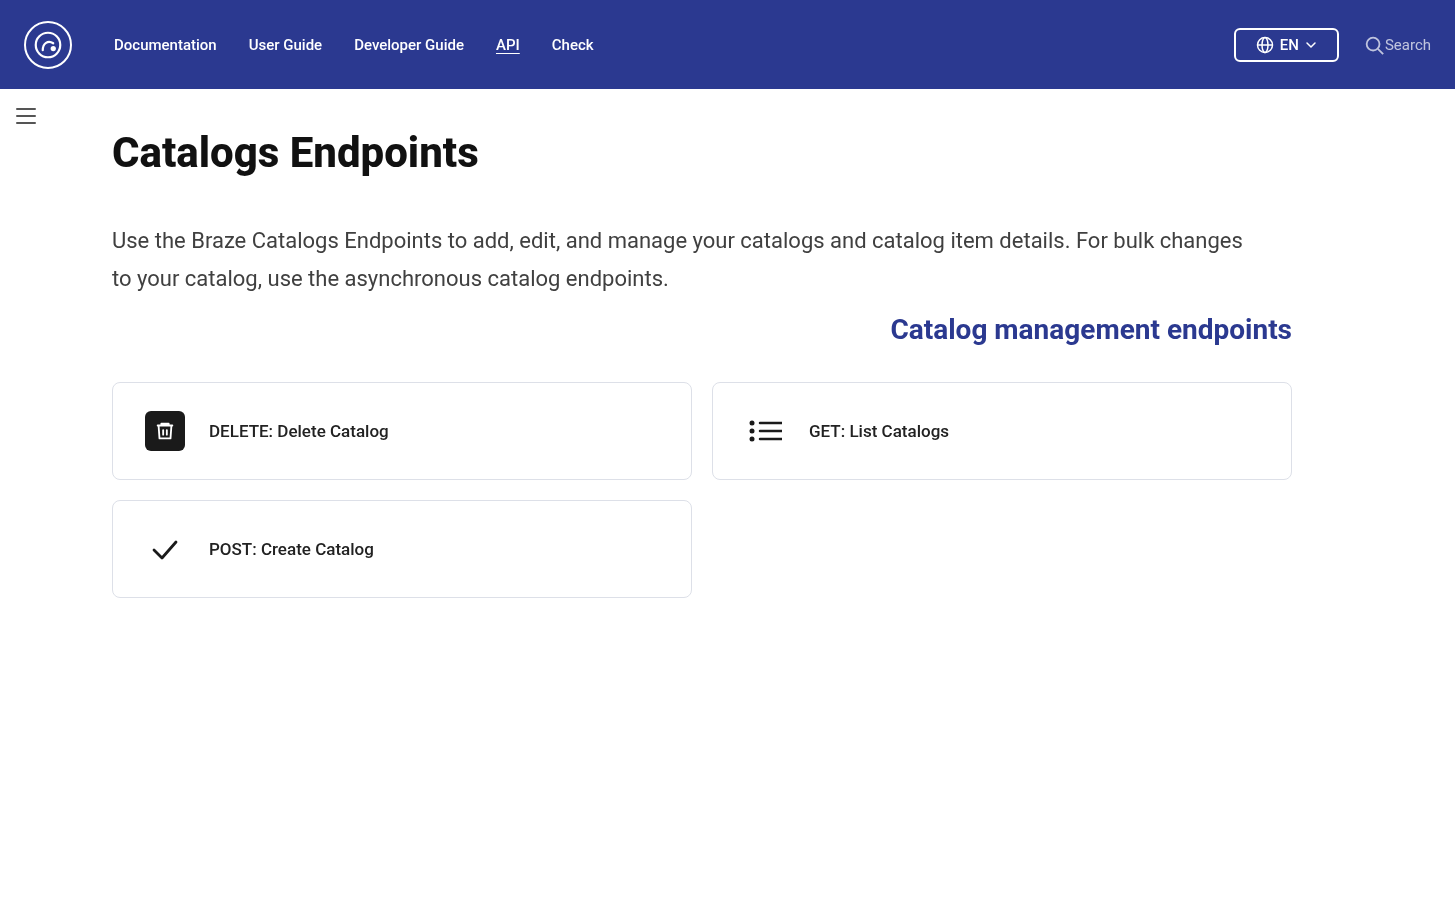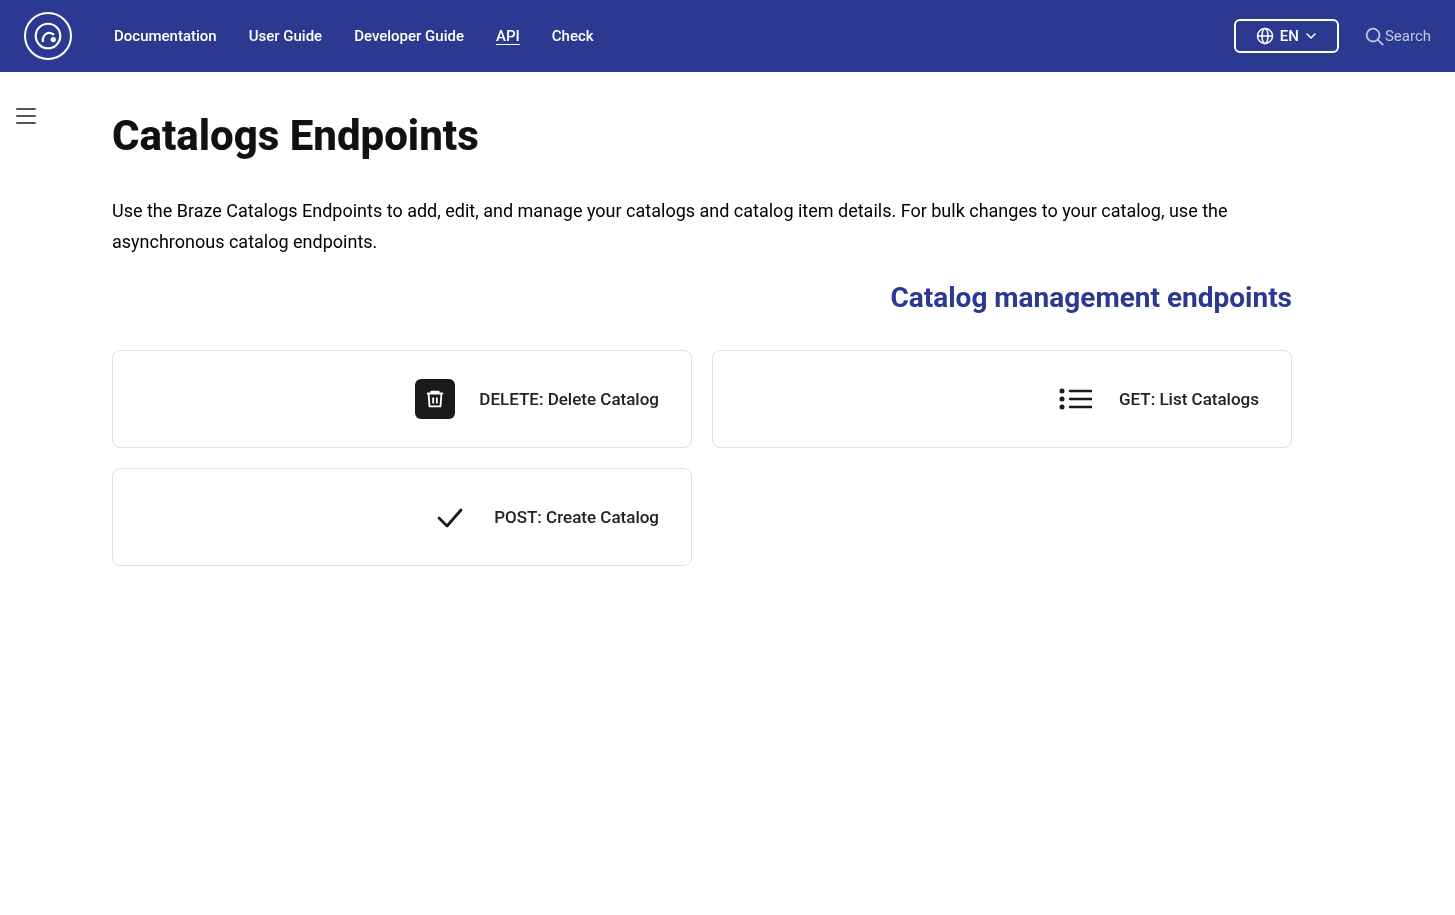--- a/index.html
+++ b/index.html
@@ -6,21 +6,21 @@
 
     body {
       font-family: -apple-system, BlinkMacSystemFont, 'Segoe UI', Roboto, Helvetica, Arial, sans-serif;
       background: #fff;
       color: #1a1a1a;
     }
 
     
     .navbar {
       background: #2b3990;
-      height: 72px;
+      height: 89px;
       display: flex;
       align-items: center;
       padding: 0 24px;
       gap: 0;
     }
 
     .nav-logo {
       width: 48px;
       height: 48px;
       border-radius: 50%;
@@ -121,29 +121,29 @@
       margin-left: 52px;
       padding: 40px 60px 60px 60px;
       max-width: 1300px;
       flex: 1;
     }
 
     .page-title {
       font-size: 42px;
       font-weight: 800;
       color: #111;
-      margin-bottom: 36px;
+      margin-bottom: 45px;
       line-height: 1.15;
     }
 
     .intro-text {
-      font-size: 18px;
+      font-size: 22px;
       line-height: 1.7;
-      color: #000000;
-      margin-bottom: 24px;
+      color: #404040;
+      margin-bottom: 16px;
       max-width: 1150px;
     }
 
     .guide-text {
       font-size: 17px;
       line-height: 1.7;
       color: #333;
       margin-bottom: 48px;
       max-width: 1150px;
     }
@@ -174,21 +174,20 @@
     .card {
       border: 1.5px solid #dde0e8;
       border-radius: 8px;
       padding: 28px 32px;
       display: flex;
       align-items: center;
       gap: 24px;
       background: #fff;
       cursor: pointer;
       transition: box-shadow 0.15s;
-      justify-content: flex-end;
     }
 
     .card-icon {
       width: 40px;
       height: 40px;
       flex-shrink: 0;
       display: flex;
       align-items: center;
       justify-content: center;
     }

